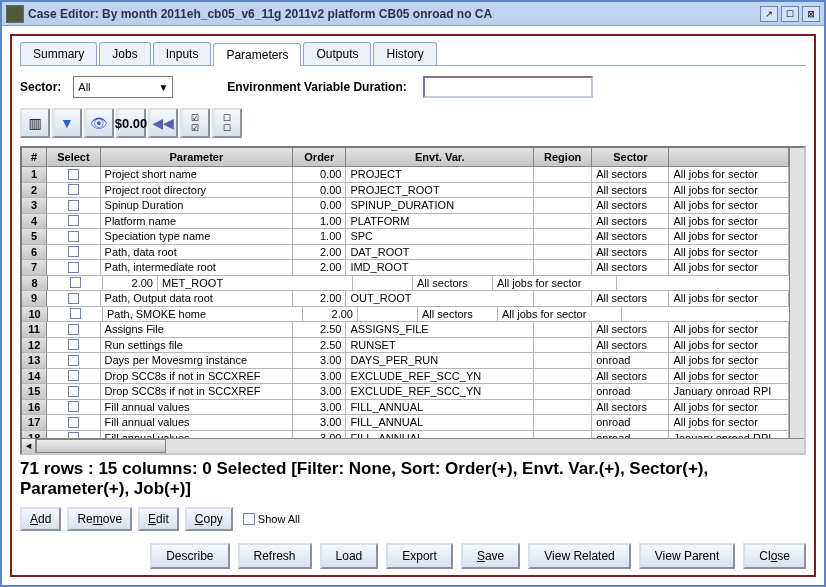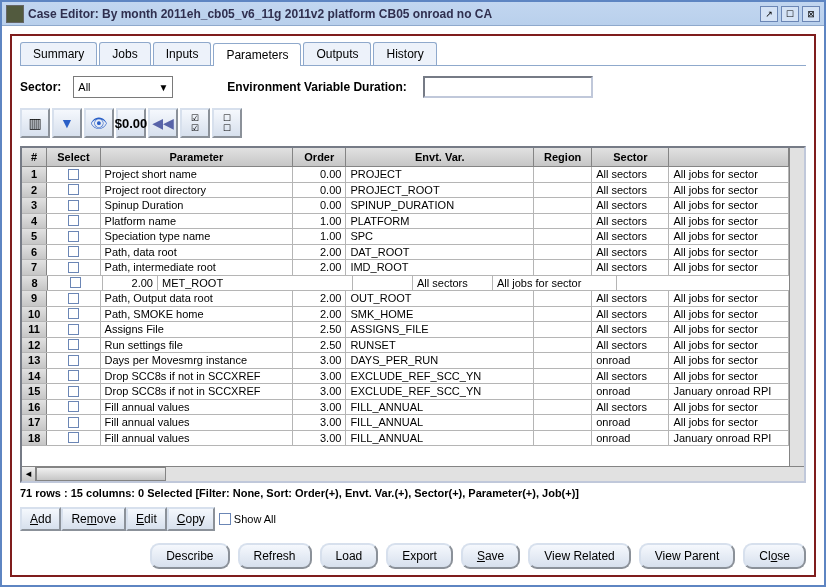--- a/index.html
+++ b/index.html
@@ -33,28 +33,28 @@
 .tr { display: flex; border-bottom: 1px solid #b5b5b5; height: 15.5px; align-items: center; }
 .td { border-right: 1px solid #b5b5b5; padding: 0 4px; font-size: 11px; overflow: hidden; white-space: nowrap; height: 100%; display: flex; align-items: center; }
 .rowhead { background: linear-gradient(#e1e1e1,#c6c6c6); font-weight: bold; justify-content: center; border-right: 1px solid #848484; }
 .selcell { justify-content: center; }
 .selcell .cb { width: 11px; height: 11px; border: 1px solid #6b86b5; background: #fff; }
 .c-num { width: 26px; } .c-sel { width: 55px; } .c-param { width: 200px; } .c-order { width: 55px; text-align: center; justify-content: flex-end; } .c-env { width: 195px; } .c-region { width: 60px; } .c-sector { width: 80px; text-align: center; } .c-job { width: 124px; }
 .vscroll { width: 15px; background: #e1e1e1; border-left: 1px solid #848484; }
 .hscroll { height: 15px; background: #e1e1e1; border-top: 1px solid #848484; display: flex; }
 .hscroll .thumb { width: 130px; background: linear-gradient(#f0f0f0,#c6c6c6); border: 1px solid #848484; }
 
-.status { font-weight: bold; padding: 4px 0 6px; font-size: 11px; }
-.actions { display: flex; align-items: center; padding: 2px 0 8px; }
+.status { font-weight: bold; padding: 4px 0 6px; font-size: 17px; }
+.actions { display: flex; align-items: center; padding: 2px 0 8px; gap: 6px; }
 .btn { padding: 3px 8px; border: 2px outset #d7e0ed; background: linear-gradient(#f5f8fd,#d7e0ed); cursor: pointer; font-size: 12px; }
 .showall { display: flex; align-items: center; gap: 3px; margin-left: 4px; }
 .showall .cb { width: 12px; height: 12px; border: 1px solid #6b86b5; background: #fff; }
 
 .footer { display: flex; justify-content: flex-end; gap: 8px; padding: 4px 0 0; }
-.btn.main { padding: 4px 14px; border-radius: 9px; }
+.btn.main { padding: 4px 14px; }
 .ul { text-decoration: underline; }
 </style>
 </head>
 <body>
 
 <div class="window">
   <div class="titlebar">
     <div class="app-icon"></div>
     <div class="title-text">Case Editor: By month 2011eh_cb05_v6_11g 2011v2 platform CB05 onroad no CA</div>
     <div class="win-btn">↗</div>
@@ -216,21 +216,20 @@
                   <div class="td c-sector">All sectors</div>
                   <div class="td c-job">All jobs for sector</div>
                 </div>
                 <div class="tr">
                   <div class="td rowhead c-num">10</div>
                   <div class="td selcell c-sel">
                     <div class="cb"></div>
                   </div>
                   <div class="td c-param">Path, SMOKE home</div>
                   <div class="td c-order">2.00</div>
-                  <div class="td c-env">SMK_HOME</div>
                   <div class="td c-region"></div>
                   <div class="td c-sector">All sectors</div>
                   <div class="td c-job">All jobs for sector</div>
                 </div>
                 <div class="tr">
                   <div class="td rowhead c-num">11</div>
                   <div class="td selcell c-sel">
                     <div class="cb"></div>
                   </div>
                   <div class="td c-param">Assigns File</div>

